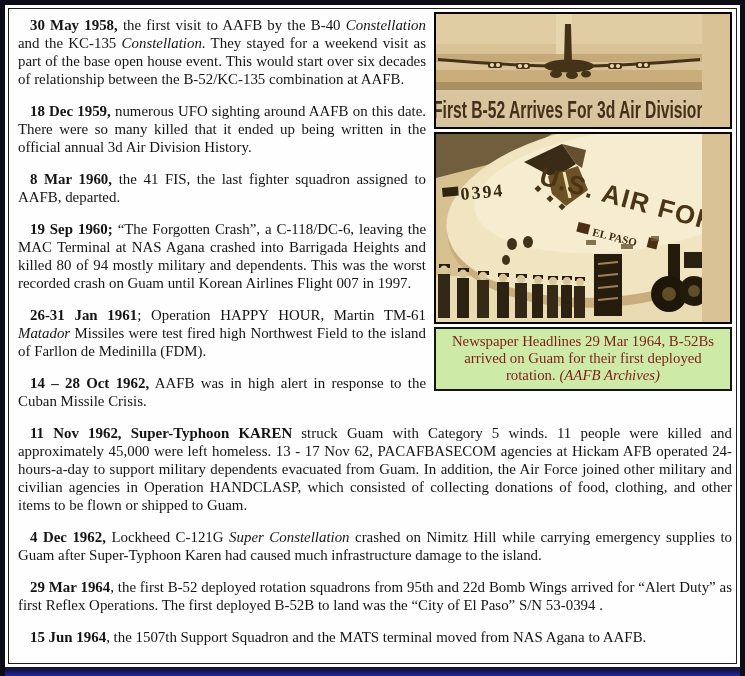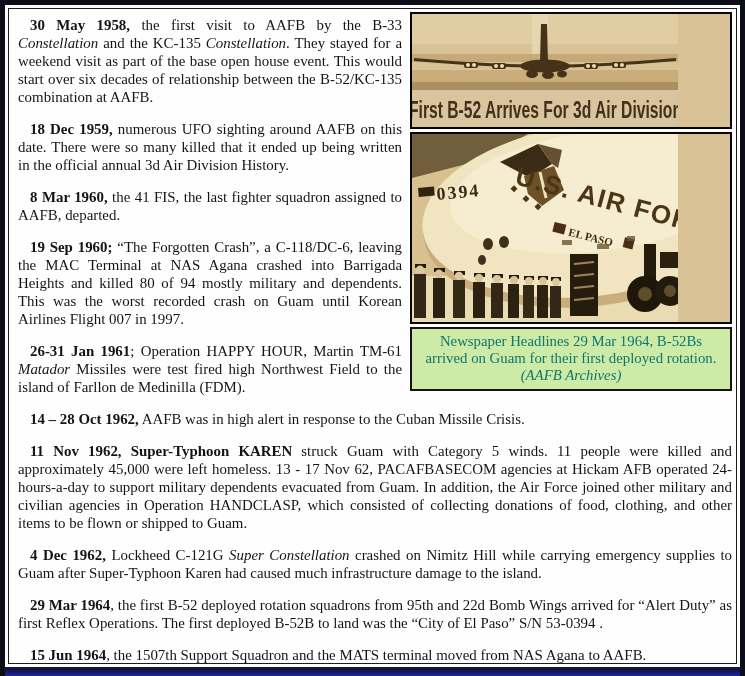--- a/index.html
+++ b/index.html
@@ -23,37 +23,37 @@
   }
   .content{
     padding:7px 4px 0 9px;
     font-size:14.9px;
     line-height:18px;
     color:#141414;
     text-align:justify;
   }
   .media-col{
     float:right;
-    width:322px;
+    width:298px;
     margin:-4px 0 4px 8px;
   }
   figure.photo{
     margin:0 0 3px 0;
     border:2px solid #060606;
     line-height:0;
     background:#d9c396;
   }
   .caption{
     border:2px solid #151515;
     background:#cdeaa6;
     padding:4px 6px 5px 6px;
     font-size:14.8px;
     line-height:17px;
     text-align:center;
-    color:#0f766e;
+    color:#7f1d1d;
   }
   .entry{margin:0 0 14px 0;}
   .entry:last-child{margin-bottom:0;}
   .b{font-weight:bold;margin-left:12px;}
   .i{font-style:italic;}
   svg text{font-family:"Liberation Serif",serif;}
 </style>
 </head>
 <body>
 
@@ -198,21 +198,21 @@
               <circle cx="258" cy="157" r="15" fill="#221a0b"></circle>
               <circle cx="258" cy="157" r="6" fill="#5f4d2c"></circle>
             </g>
           </svg>
         </figure>
 
         <div class="caption"><span>Newspaper Headlines 29 Mar 1964, B-52Bs arrived on Guam for their first deployed rotation. </span><span class="i">(AAFB Archives)</span></div>
       </div>
 
       <div>
-          <p class="entry"><span class="b">30 May 1958,</span><span> the first visit to AAFB by the B-33 </span><span class="i">Constellation</span><span> and the KC-135 </span><span class="i">Constellation</span><span>. They stayed for a weekend visit as part of the base open house event. This would start over six decades of relationship between the B-52/KC-135 combination at AAFB.</span></p>
+          <p class="entry"><span class="b">30 May 1958,</span><span> the first visit to AAFB by the B-40 </span><span class="i">Constellation</span><span> and the KC-135 </span><span class="i">Constellation</span><span>. They stayed for a weekend visit as part of the base open house event. This would start over six decades of relationship between the B-52/KC-135 combination at AAFB.</span></p>
           <p class="entry"><span class="b">18 Dec 1959,</span><span> numerous UFO sighting around AAFB on this date. There were so many killed that it ended up being written in the official annual 3d Air Division History.</span></p>
           <p class="entry"><span class="b">8 Mar 1960,</span><span> the 41 FIS, the last fighter squadron assigned to AAFB, departed.</span></p>
           <p class="entry"><span class="b">19 Sep 1960;</span><span> “The Forgotten Crash”, a C-118/DC-6, leaving the MAC Terminal at NAS Agana crashed into Barrigada Heights and killed 80 of 94 mostly military and dependents. This was the worst recorded crash on Guam until Korean Airlines Flight 007 in 1997.</span></p>
           <p class="entry"><span class="b">26-31 Jan 1961</span><span>; Operation HAPPY HOUR, Martin TM-61 </span><span class="i">Matador</span><span> Missiles were test fired high Northwest Field to the island of Farllon de Medinilla (FDM).</span></p>
           <p class="entry"><span class="b">14 – 28 Oct 1962,</span><span> AAFB was in high alert in response to the Cuban Missile Crisis.</span></p>
           <p class="entry"><span class="b">11 Nov 1962, Super-Typhoon KAREN</span><span> struck Guam with Category 5 winds. 11 people were killed and approximately 45,000 were left homeless. 13 - 17 Nov 62, PACAFBASECOM agencies at Hickam AFB operated 24-hours-a-day to support military dependents evacuated from Guam. In addition, the Air Force joined other military and civilian agencies in Operation HANDCLASP, which consisted of collecting donations of food, clothing, and other items to be flown or shipped to Guam.</span></p>
           <p class="entry"><span class="b">4 Dec 1962,</span><span> Lockheed C-121G </span><span class="i">Super Constellation</span><span> crashed on Nimitz Hill while carrying emergency supplies to Guam after Super-Typhoon Karen had caused much infrastructure damage to the island.</span></p>
           <p class="entry"><span class="b">29 Mar 1964</span><span>, the first B-52 deployed rotation squadrons from 95th and 22d Bomb Wings arrived for “Alert Duty” as first Reflex Operations. The first deployed B-52B to land was the “City of El Paso” S/N 53-0394 .</span></p>
           <p class="entry"><span class="b">15 Jun 1964</span><span>, the 1507th Support Squadron and the MATS terminal moved from NAS Agana to AAFB.</span></p>
         </div>

